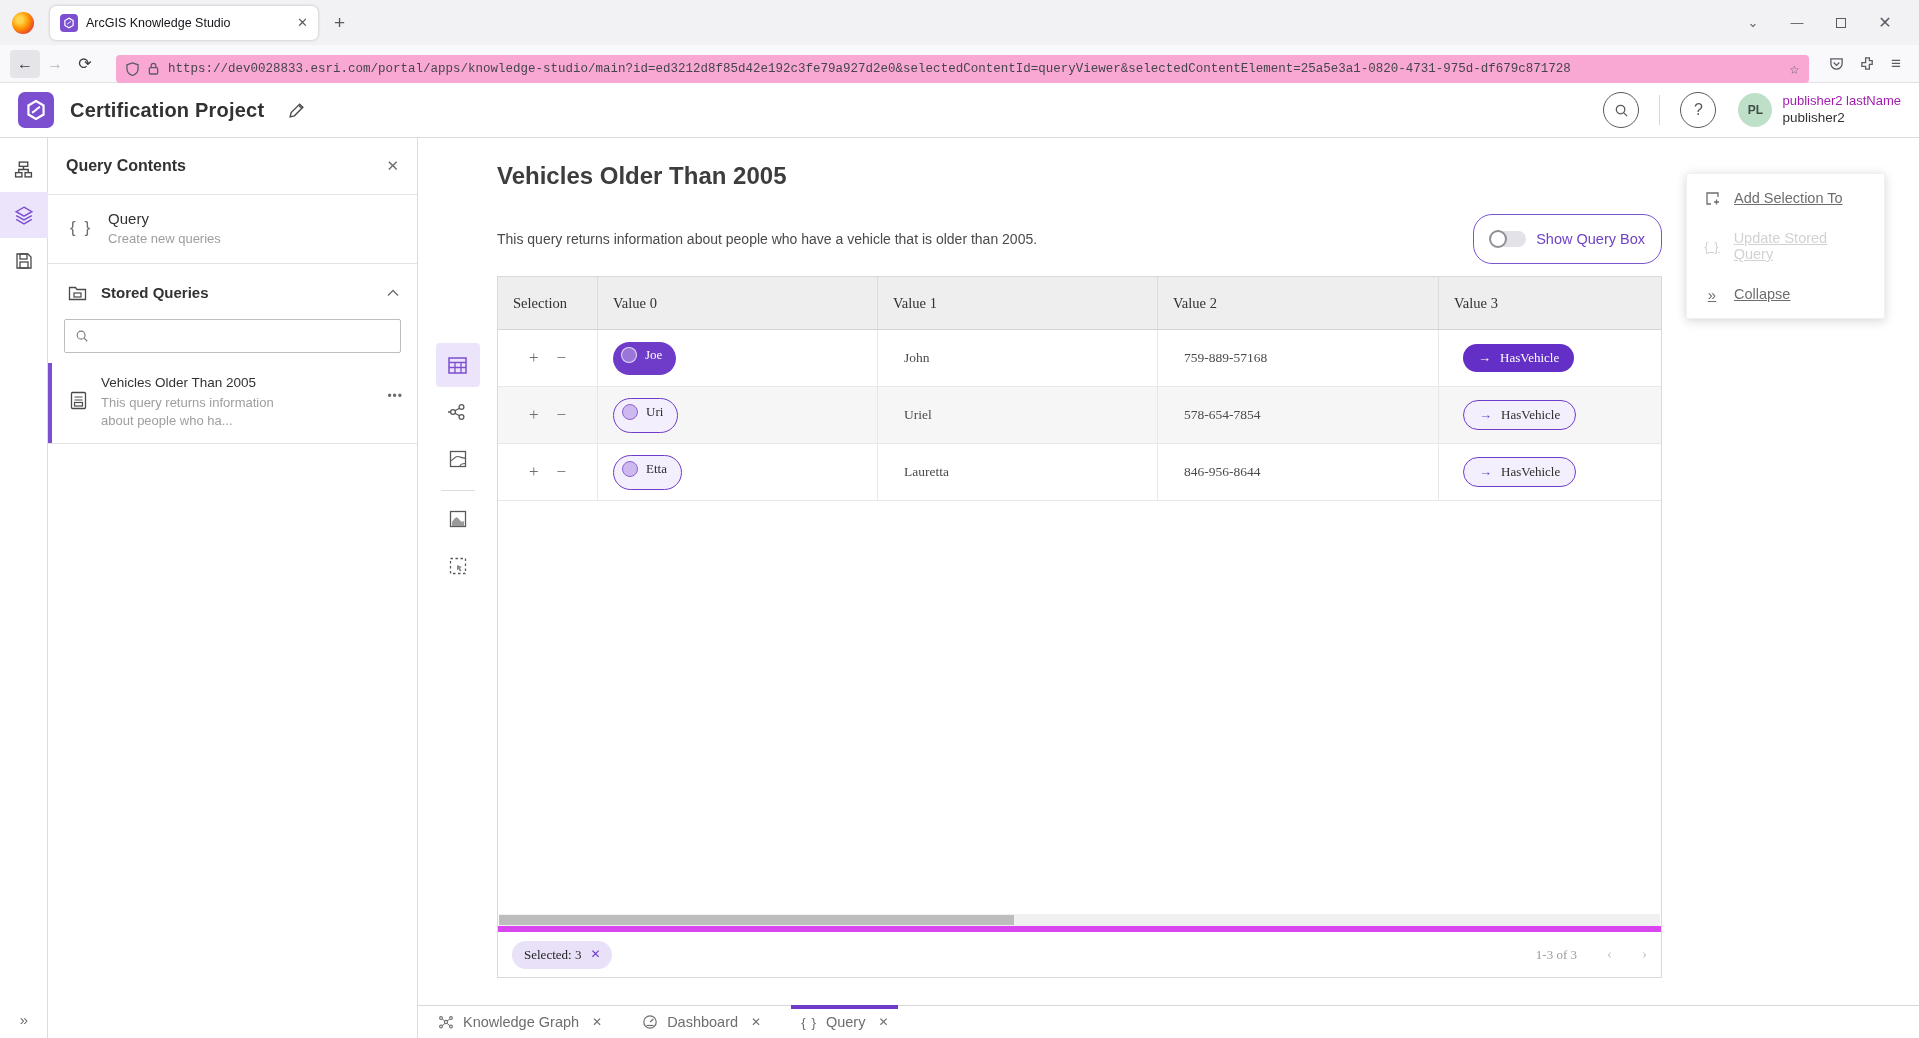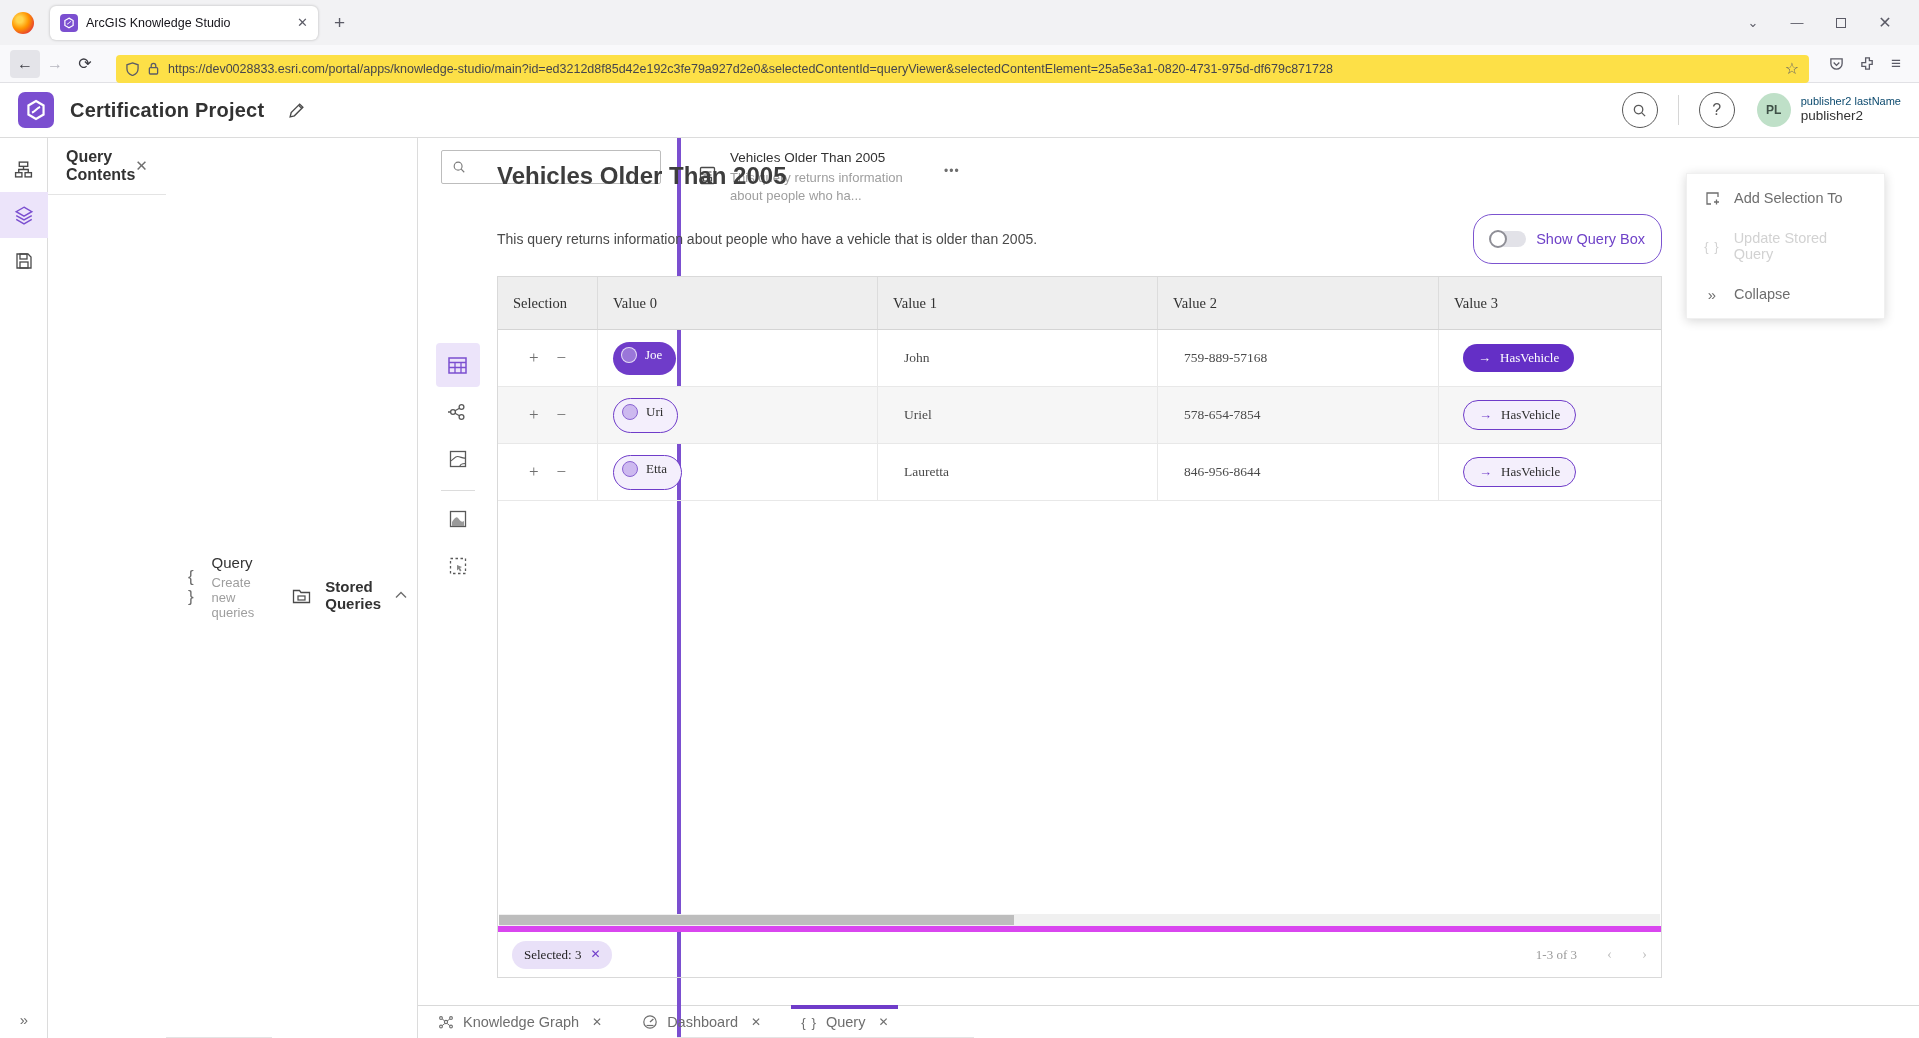--- a/index.html
+++ b/index.html
@@ -18,47 +18,47 @@
   .tab-close { color:#5b5b66; font-size:13px; cursor:default; }
   .newtab { margin-left:16px; color:#5b5b66; font-size:19px; }
   .winbtns { margin-left:auto; display:flex; align-items:center; }
   .winbtn { width:44px; height:34px; display:flex; align-items:center; justify-content:center; color:#5b5b66; font-size:13px; }
   .winbtn.max span { display:block; width:10px; height:10px; border:1.2px solid #5b5b66; }
 
   .urlbar { height:38px; background:#f9f9fb; border-bottom:1px solid #e1e1e5; display:flex; align-items:center; padding:0 10px; }
   .navbtn { width:30px; height:28px; display:flex; align-items:center; justify-content:center; border-radius:4px; color:#3d3d44; font-size:16px; }
   .navbtn.back { background:#e4e4e9; }
   .navbtn.fwd { color:#b6b6bf; }
-  .urlfield { flex:1; height:28px; background:#fde047; border-radius:4px; margin:10px 12px 0 16px; display:flex; align-items:center; padding:0 10px; gap:9px; }
+  .urlfield { flex:1; height:28px; background:#f9a8d4; border-radius:4px; margin:10px 12px 0 16px; display:flex; align-items:center; padding:0 10px; gap:9px;font-family:Liberation Mono, monospace; }
   .urltext { flex:1; font-size:12.5px; color:#45454c; white-space:nowrap; overflow:hidden; text-overflow:ellipsis; }
   .chromeico { color:#5b5b66; }
   .chrome-right { display:flex; align-items:center; gap:16px; padding:0 8px; color:#5b5b66; }
 
   
   .app-header { height:55px; background:#fff; border-bottom:1px solid #dcdcdc; display:flex; align-items:center; padding:0 18px; }
   .app-logo { width:36px; height:36px; border-radius:7px; background:#7b4fd0; display:flex; align-items:center; justify-content:center; margin-right:16px; }
   .project-title { font-size:20px; font-weight:600; color:#323232; letter-spacing:.2px; }
   .edit-pen { margin-left:24px; color:#4a4a4a; }
   .hdr-right { margin-left:auto; display:flex; align-items:center; }
   .circle-btn { width:36px; height:36px; border:1px solid #595959; border-radius:50%; display:flex; align-items:center; justify-content:center; color:#595959; font-size:16px; }
   .hdr-div { width:1px; height:30px; background:#d6d6d6; margin:0 20px; }
   .avatar { width:34px; height:34px; border-radius:50%; display:flex; align-items:center; justify-content:center;
     font-size:12px; font-weight:bold; color:#3f5147; margin-left:22px; }
   .username { margin-left:10px; line-height:1.25; }
-  .username .l1 { font-size:11px; color:#0c4a6e; }
+  .username .l1 { font-size:13px; color:#a21caf; }
   .username .l2 { font-size:13.5px; color:#323232; }
 
   
   .app-body { display:flex; height:900px; }
   .rail { width:48px; border-right:1px solid #dcdcdc; display:flex; flex-direction:column; align-items:center; padding-top:8px; position:relative; }
   .rail-item { width:48px; height:46px; display:flex; align-items:center; justify-content:center; color:#4a4a4a; }
   .rail-item.active { background:#ece4fa; color:#7b4fd0; }
   .rail-expand { position:absolute; bottom:10px; left:0; width:48px; text-align:center; color:#6e6e6e; font-size:15px; }
 
-  .panel { width:370px; border-right:1px solid #dcdcdc; display:flex; background:#fff; }
+  .panel { width:370px; border-right:1px solid #dcdcdc; display:flex; flex-direction:column; background:#fff; }
   .panel-header { height:57px; display:flex; align-items:center; padding:0 18px; border-bottom:1px solid #e4e4e4; }
   .panel-title { font-size:16px; font-weight:600; color:#323232; flex:1; }
   .panel-close { color:#6e6e6e; font-size:15px; }
   .query-item { display:flex; align-items:center; gap:16px; padding:15px 18px 17px 22px; border-bottom:1px solid #e4e4e4; }
   .braces { font-size:17px; color:#6e6e6e; letter-spacing:2px; }
   .qi-title { font-size:15px; color:#323232; }
   .qi-sub { font-size:13px; color:#9e9e9e; margin-top:4px; }
   .section-head { display:flex; align-items:center; gap:14px; padding:20px 18px 6px 20px; }
   .section-title { font-size:15px; font-weight:600; color:#323232; flex:1; }
   .search-box { margin:12px 16px 10px 16px; height:34px; border:1px solid #bdbdbd; border-radius:2px; display:flex; align-items:center; padding:0 10px; gap:8px; background:#fff; }
@@ -119,21 +119,21 @@
   
   .bottom-tabs { height:33px; border-top:1px solid #d9d9d9; display:flex; align-items:stretch; padding-left:6px; }
   .btab { display:flex; align-items:center; gap:9px; padding:0 14px; color:#6e6e6e; font-size:14.5px; position:relative; margin-right:12px; }
   .btab .x { font-size:12px; color:#6e6e6e; margin-left:4px; }
   .btab.active::before { content:""; position:absolute; top:-1px; left:4px; right:4px; height:4px; background:#6f3cc9; }
   .btab .braces-sm { font-size:13.5px; color:#6e6e6e; letter-spacing:1px; }
 
   
   .ctx-menu { position:absolute; left:1686px; top:173px; width:199px; background:#fff; border:1px solid #f0f0f0;
     box-shadow:0 2px 10px rgba(0,0,0,.16); }
-  .ctx-item { height:48px; display:flex; align-items:center; gap:13px; padding:0 16px; font-size:14.5px; color:#6e6e6e; }
+  .ctx-item { height:48px; display:flex; align-items:center; gap:13px; padding:0 16px; font-size:14.5px; color:#6e6e6e;text-decoration:underline; }
   .ctx-item.disabled { color:#d2d2d2; }
   .ctx-item .ico { width:18px; display:flex; justify-content:center; }
 </style>
 </head>
 <body>
 
 <div class="tabbar">
   <div class="ff-logo"></div>
   <div class="tab">
     <span class="tab-ico">

